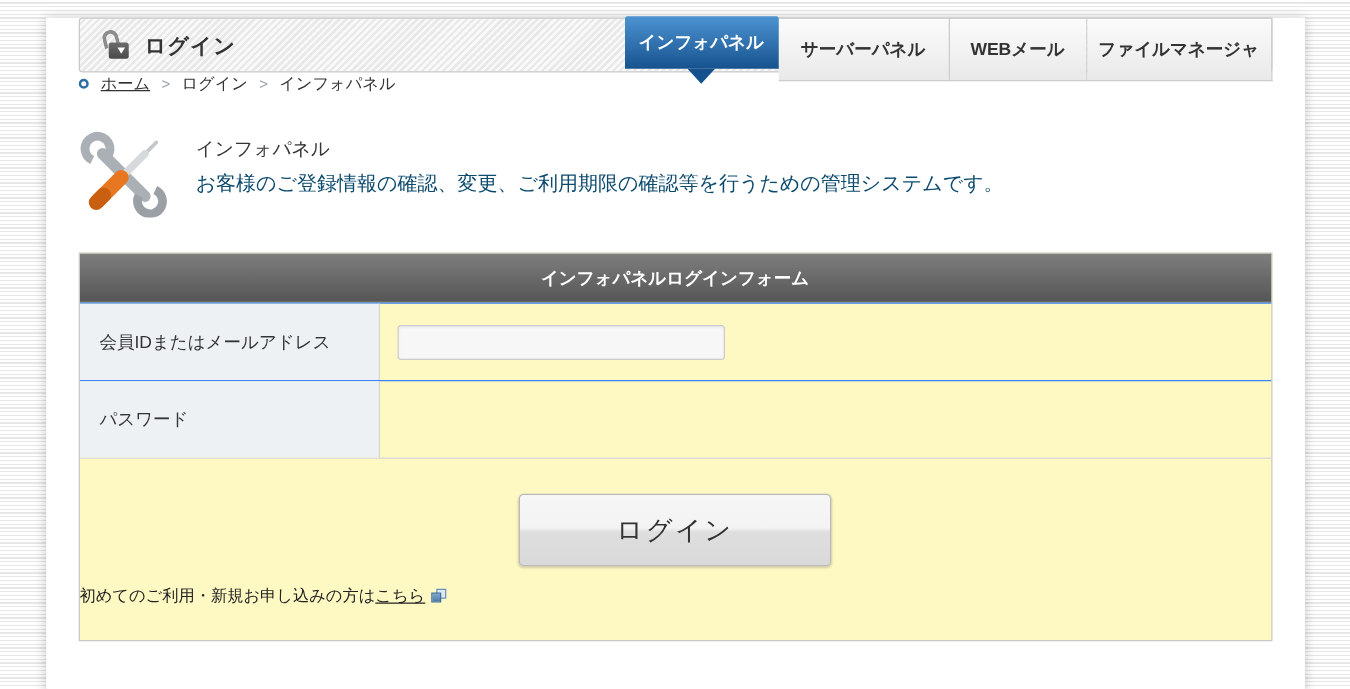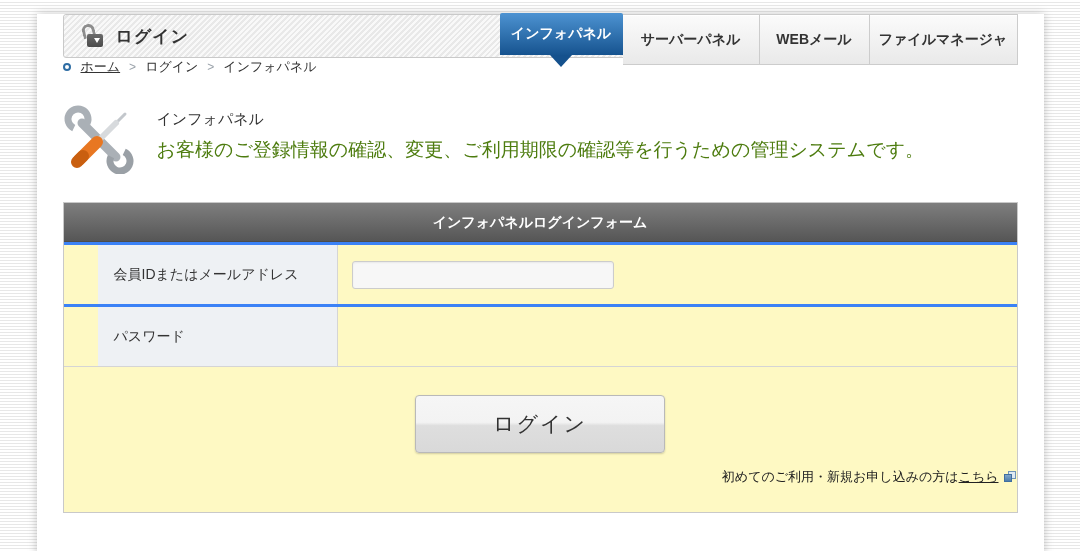--- a/index.html
+++ b/index.html
@@ -60,30 +60,30 @@
   .breadcrumb { display:flex; align-items:center; font-size:13px; color:#333; }
   .crumb-circle { width:8px; height:8px; border:2px solid #2e6da4; border-radius:50%; margin-right:10px; }
   .crumb-link { text-decoration:underline; color:#333; cursor:pointer; }
   .crumb-sep { color:#9aa2aa; margin:0 9px; font-size:12px; }
 
   
   .intro { display:flex; margin-top:28px; align-items:flex-start; }
   .tools-icon { width:72px; height:70px; flex:0 0 72px; }
   .intro-text { margin-left:22px; margin-top:6px; }
   .intro-title { font-size:15px; color:#333; margin-bottom:8px; }
-  .intro-desc { font-size:19px; color:#4d7c0f; }
+  .intro-desc { font-size:16px; color:#0c4a6e; }
 
   
   .form-box { margin-top:28px; border:1px solid #c9c9c9; background:#fef9c3; }
   .form-header {
     height:39px; line-height:39px; text-align:center; color:#ffffff;
     font-size:14px; font-weight:bold;
     background:linear-gradient(#7e7e7e,#565656); border-bottom:1px solid #4c4c4c;
   }
-  .form-row { display:flex; border-top:3px solid #3b82f6; height:62px;padding-left:34px; }
+  .form-row { display:flex; border-top:1px solid #3b82f6; height:62px; }
   .form-row:first-of-type { border-top:none; }
   .label-cell {
     width:240px; flex:0 0 240px; background:#eef1f4; border-right:1px solid #d5d5d5;
     display:flex; align-items:center; padding-left:16px; font-size:14px; color:#333;
   }
   .field-cell { display:flex; align-items:center; flex:1; }
   .text-input {
     width:262px; height:28px; margin-left:14px; background:#f7f7f7;
     border:1px solid #cccccc; border-radius:3px; box-shadow:inset 0 1px 2px rgba(0,0,0,0.06);
     font-size:14px; padding:0 8px; color:#333; outline:none;
@@ -93,21 +93,21 @@
 
   .form-footer { border-top:1px solid #d5d5d5; padding:28px 0 26px 0; text-align:center; }
   .login-button {
     width:250px; height:58px; margin:0 auto; cursor:pointer;
     border:1px solid #b9b9b9; border-radius:4px;
     background:linear-gradient(to bottom,#f6f6f6 0%,#f3f3f3 47%,#dedede 53%,#d9d9d9 100%);
     box-shadow:0 1px 2px rgba(0,0,0,0.18);
     font-size:21px; color:#333; display:flex; align-items:center; justify-content:center;
     letter-spacing:2px;
   }
-  .signup { margin-top:15px; font-size:13px; color:#222; display:flex; align-items:center; justify-content:flex-end; }
+  .signup { margin-top:15px; font-size:13px; color:#222; display:flex; align-items:center; justify-content:flex-start; }
   .ext-icon { position:relative; width:13px; height:12px; margin-left:5px; display:inline-block; }
   .ext-icon .back { position:absolute; left:4px; top:0; width:8px; height:8px; border:1px solid #6f94b8; background:#dfe9f2; }
   .ext-icon .front { position:absolute; left:0; top:3px; width:8px; height:8px; border:1px solid #3f6ea0; background:linear-gradient(#7fa6cb,#4d7cab); }
 </style>
 </head>
 <body>
 
 <div class="page">
 
   <div class="header-wrap">

